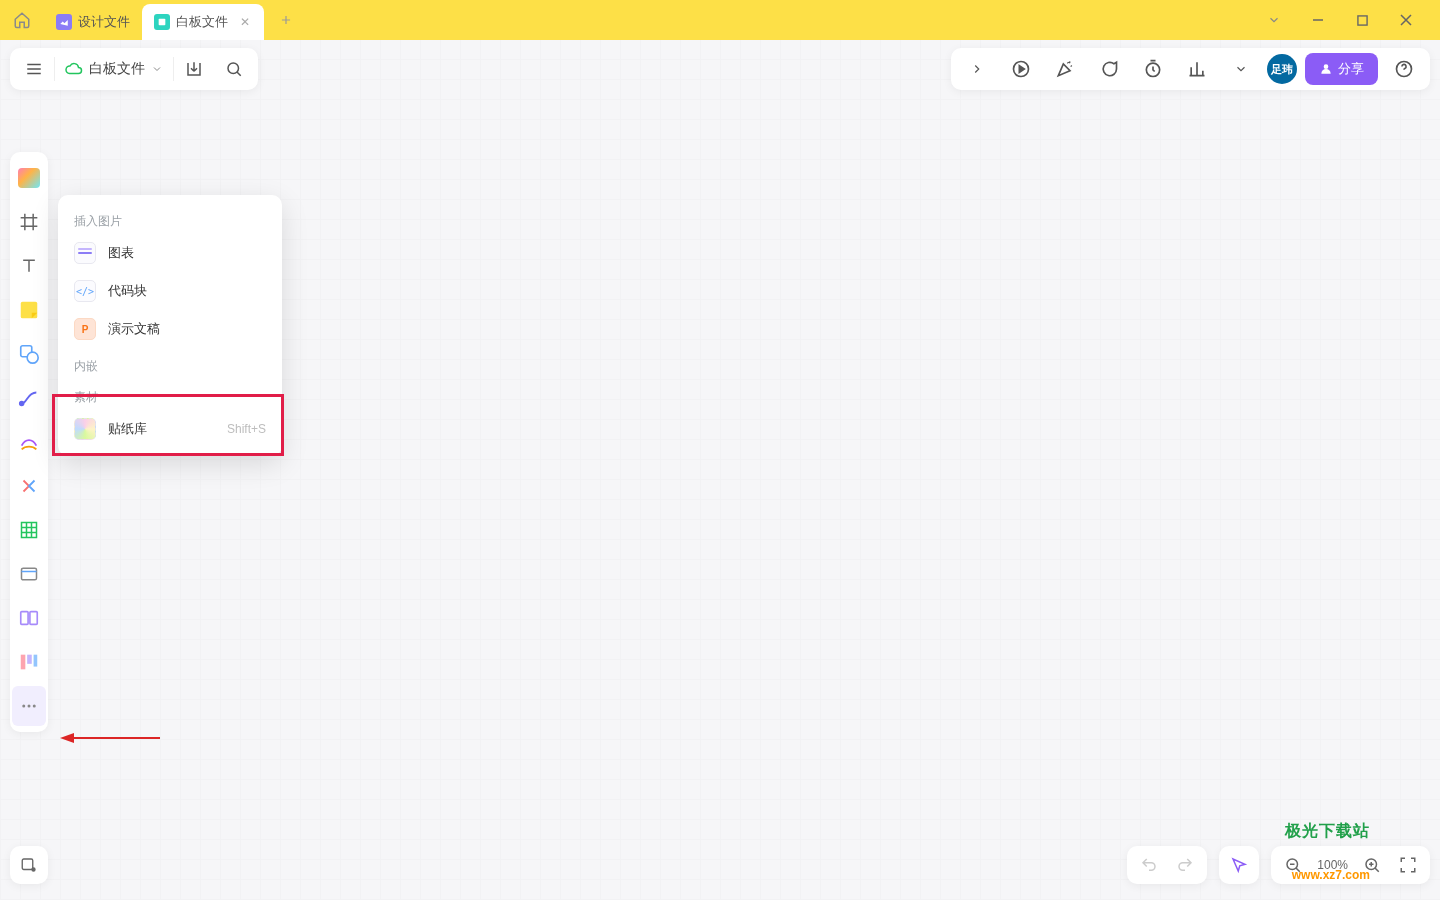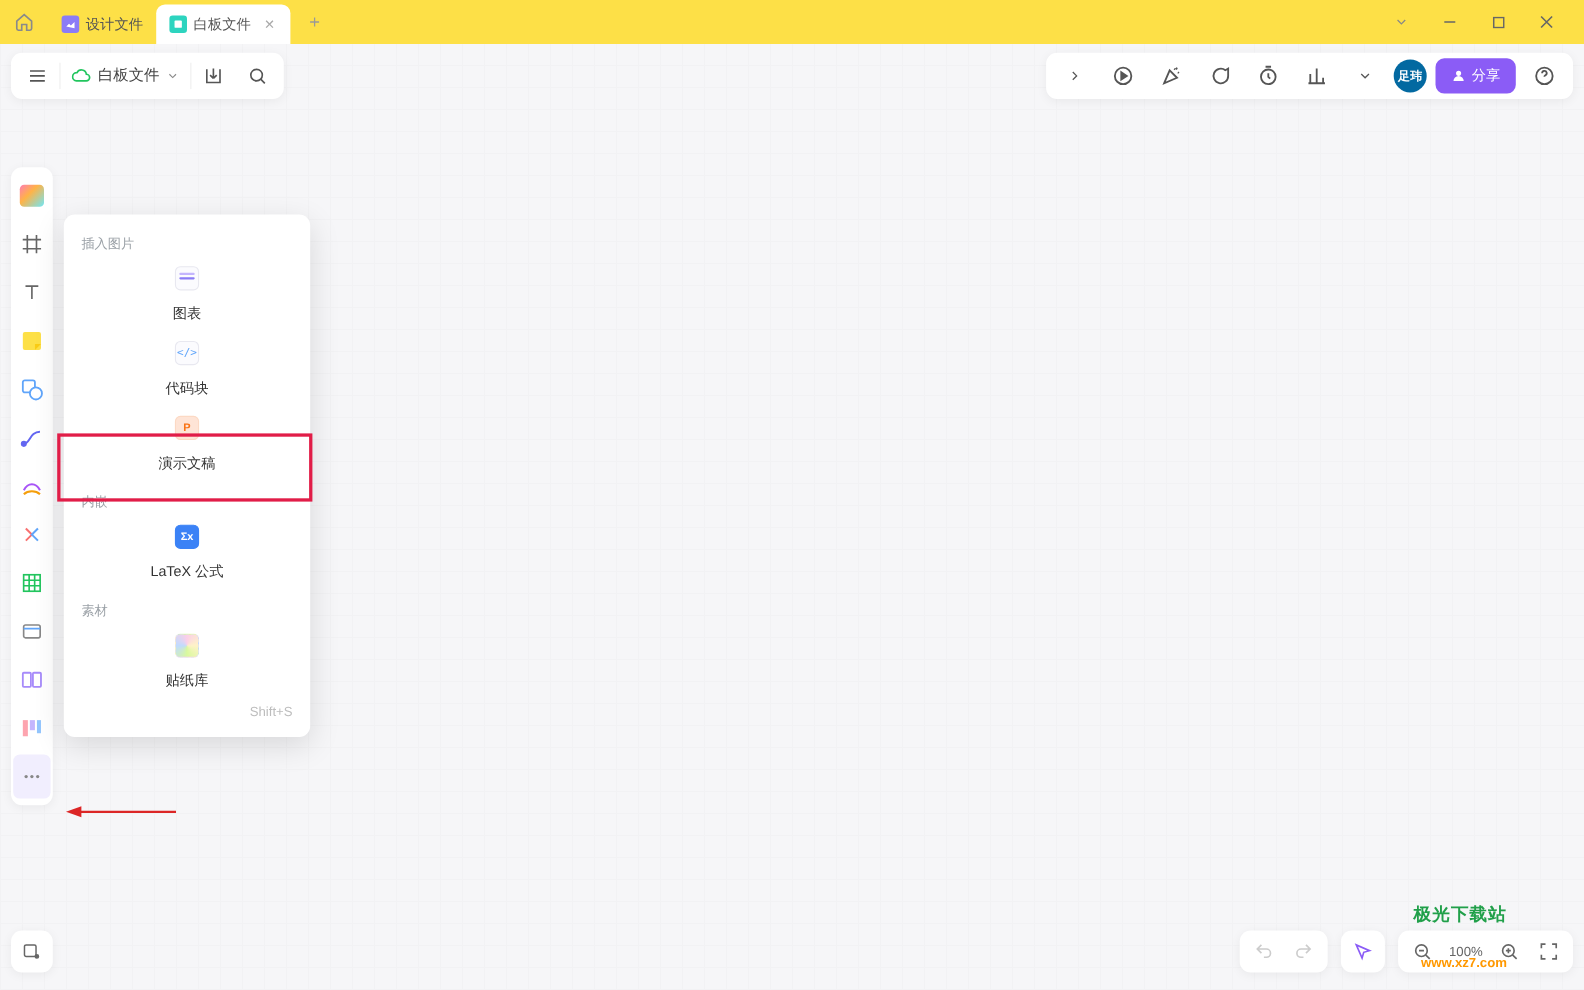--- a/index.html
+++ b/index.html
@@ -43,21 +43,21 @@
   
   
   .tool-rail { position:absolute; top:112px; left:10px; width:38px; background:#fff; border-radius:10px; box-shadow:0 2px 10px rgba(0,0,0,0.06); display:flex; flex-direction:column; align-items:center; padding:6px 0; gap:4px; }
   .tool-btn { width:34px; height:40px; display:flex;align-items:center;justify-content:center; color:#666; border-radius:6px; }
   .tool-btn.active { background:#f1eefe; }
   .tool-gradient-sq { width:22px;height:20px;border-radius:4px;background:linear-gradient(135deg,#ff7eb3 0%,#ffb347 40%, #6ee7f7 100%);}
   
   
   .popover { position:absolute; top:155px; left:58px; width:224px; background:#fff; border-radius:10px; box-shadow:0 8px 28px rgba(0,0,0,0.12); padding: 8px 0; }
   .pop-section-label { font-size:12px; color:#9aa0a6; padding: 10px 16px 4px; }
-  .pop-item { display:flex; align-items:center; padding: 8px 16px; gap:12px; font-size:13px; color:#333;flex-direction:column; }
+  .pop-item { display:flex; align-items:center; padding: 8px 16px; gap:12px; font-size:13px; color:#333; }
   .pop-item .shortcut { margin-left:auto; font-size:12px; color:#bdbdbd; }
   .pop-icon { width:22px;height:22px;border-radius:5px;display:flex;align-items:center;justify-content:center;flex-shrink:0; border:1px solid #e8e8f0; background:#fbfbfe;}
   .pop-icon.window-bar::before { content:""; display:block;width:14px;height:2px;background:#8b7cf6;border-radius:2px;box-shadow:0 -4px 0 #c4b5fd; }
   .pop-icon.code { color:#60a5fa; font-size:10px; font-family:monospace;}
   .pop-icon.ppt { background:#fee4d6; color:#f97316; border-color:#fcd9c4;font-size:10px;font-weight:bold;}
   .pop-icon.cloud-up { color:#93c5fd; }
   .pop-icon.img { color:#86efac; font-size:10px;}
   .pop-icon.link { color:#a5b4fc; font-size:10px;}
   .pop-icon.sigma { background:#3b82f6; color:#fff; border-color:#3b82f6;font-size:10px;font-weight:bold;}
   .pop-icon.stk { background:conic-gradient(from 0deg,#fbcfe8,#fef3c7,#d9f99d,#bfdbfe,#fbcfe8); border:1px dashed #e5e5e5;}
@@ -319,24 +319,20 @@
       <span class="pop-icon code">&lt;/&gt;</span>
       <span>代码块</span>
     </div>
     <div class="pop-item">
       <span class="pop-icon ppt">P</span>
       <span>演示文稿</span>
     </div>
 
 
     <div class="pop-section-label">内嵌</div>
-    <div class="pop-item">
-      <span class="pop-icon sigma">Σx</span>
-      <span>LaTeX 公式</span>
-    </div>
 
     <div class="pop-section-label">素材</div>
     <div class="pop-item">
       <span class="pop-icon stk"></span>
       <span>贴纸库</span>
       <span class="shortcut">Shift+S</span>
     </div>
   </div>
 
   <div class="highlight-box"></div>

